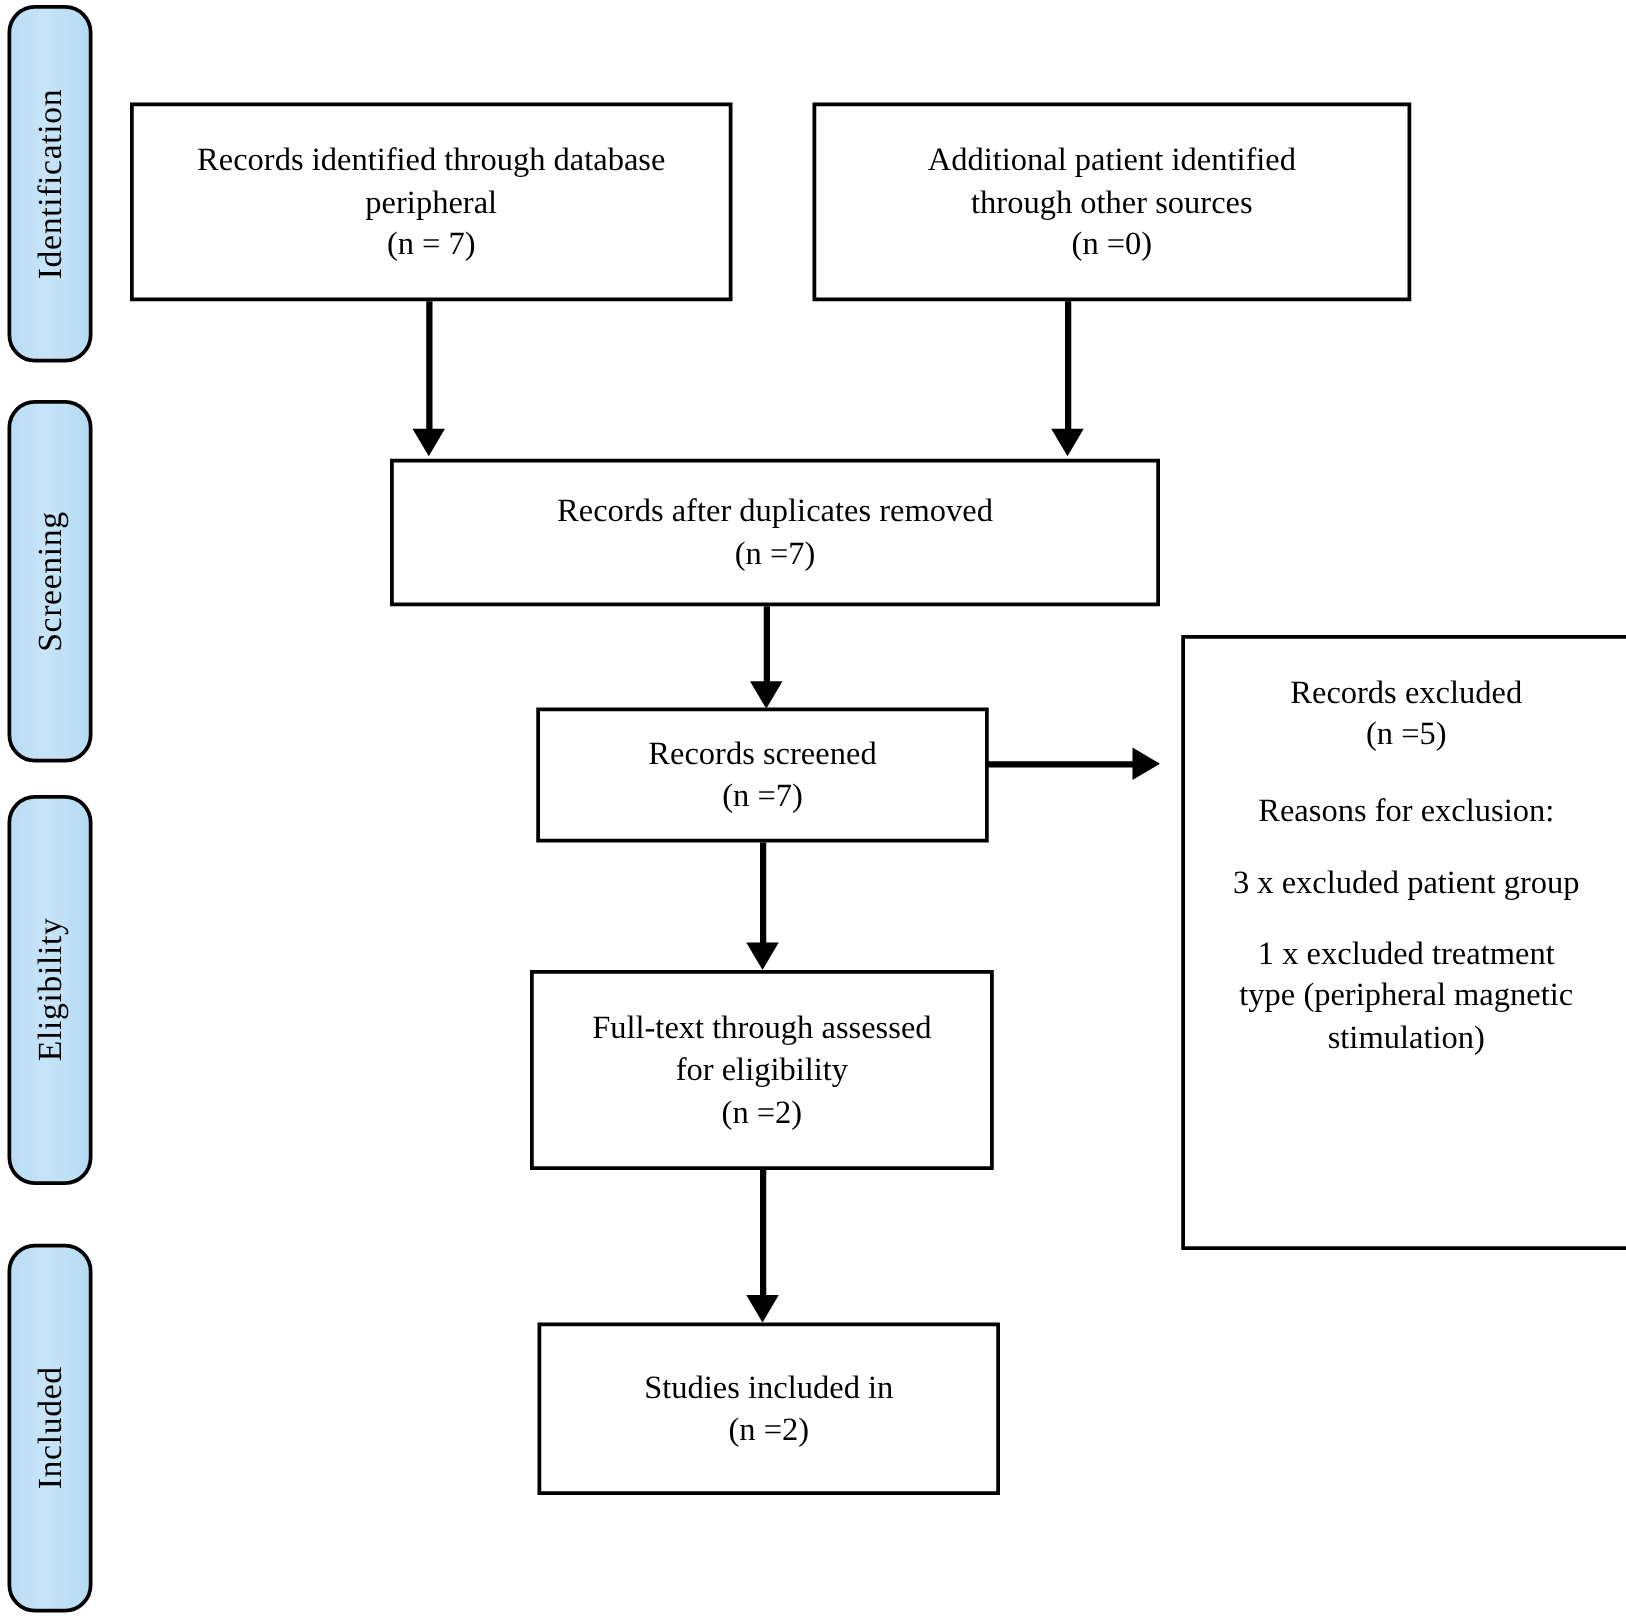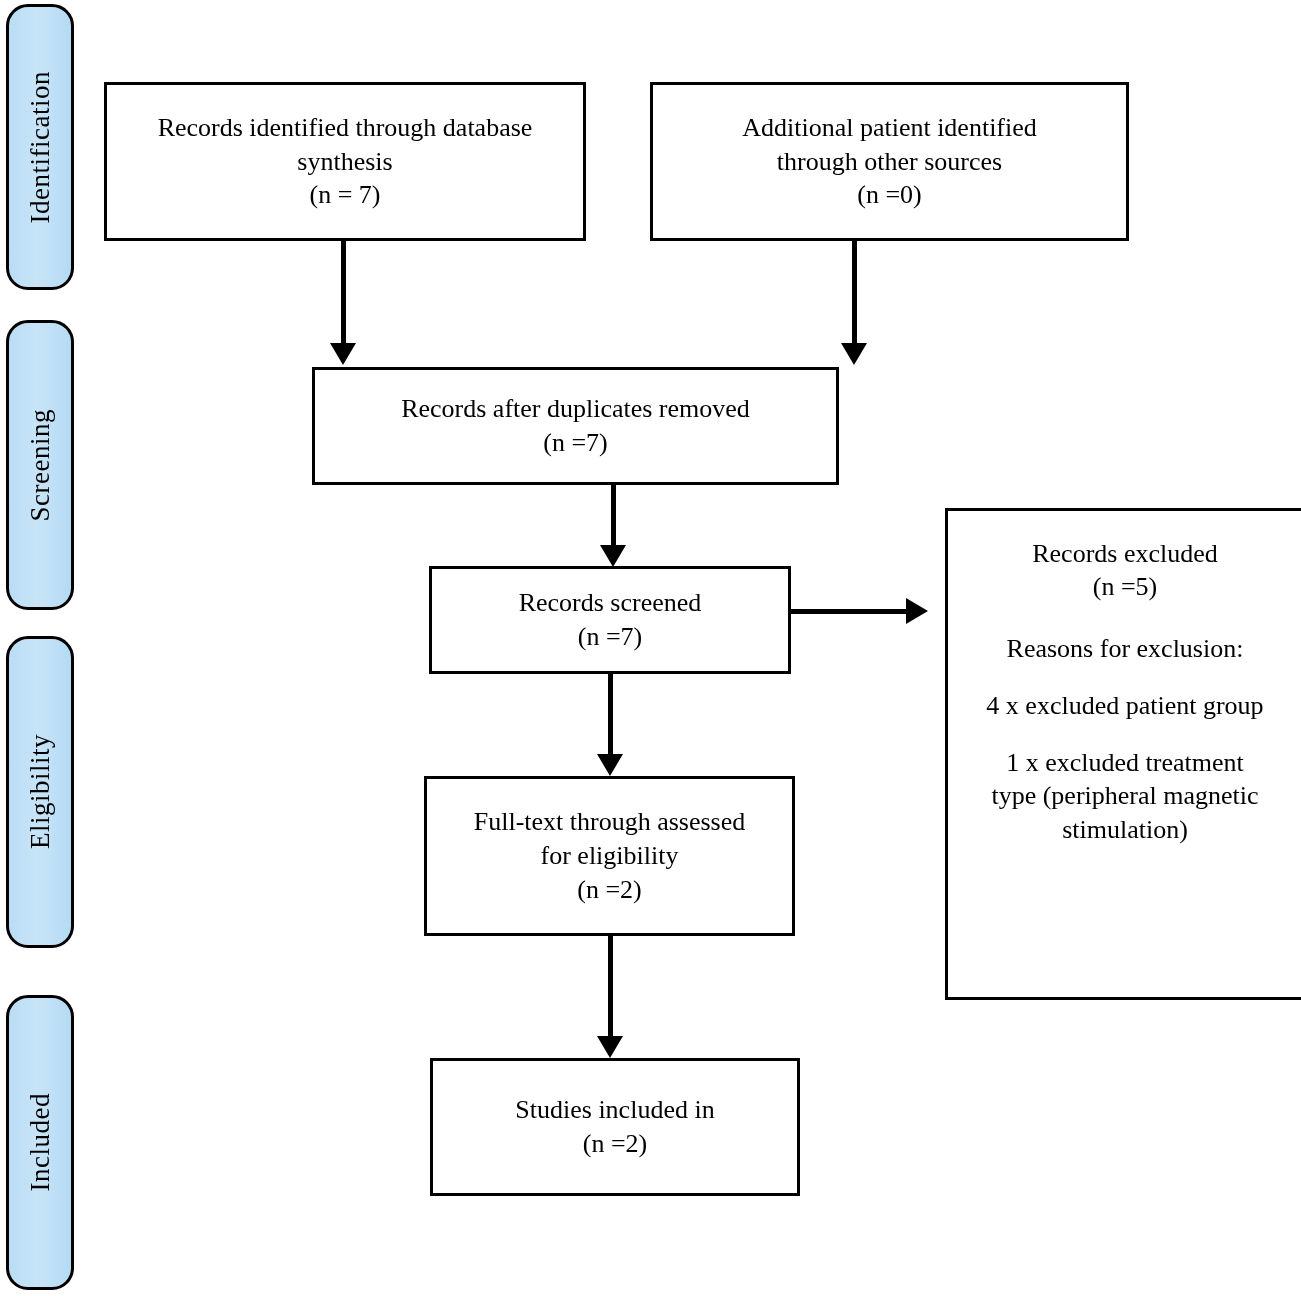--- a/index.html
+++ b/index.html
@@ -111,37 +111,37 @@
   <div class="stage-pill" style="left:6px; top:636px; width:68px; height:312px;">
     <span class="stage-label">Eligibility</span>
   </div>
 
   <div class="stage-pill" style="left:6px; top:995px; width:68px; height:295px;">
     <span class="stage-label">Included</span>
   </div>
 
   <div class="flow-box" style="left:104px; top:82px; width:482px; height:159px;">
     <div class="bx-line">Records identified through database</div>
-    <div class="bx-line">synthesis</div>
+    <div class="bx-line">peripheral</div>
     <div class="bx-line">(n = 7)</div>
   </div>
 
   <div class="flow-box" style="left:650px; top:82px; width:479px; height:159px;">
     <div class="bx-line">Additional patient identified</div>
     <div class="bx-line">through other sources</div>
     <div class="bx-line">(n =0)</div>
   </div>
 
   <div class="v-line" style="left:341px; top:241px; width:5px; height:104px;"></div>
   <div class="arrow-down" style="left:330px; top:343px;"></div>
 
   <div class="v-line" style="left:852px; top:241px; width:5px; height:104px;"></div>
   <div class="arrow-down" style="left:841px; top:343px;"></div>
 
-  <div class="flow-box" style="left:312px; top:367px; width:527px; height:118px;">
+  <div class="flow-box" style="left:312px; top:367px; width:616px; height:118px;">
     <div class="bx-line">Records after duplicates removed</div>
     <div class="bx-line">(n =7)</div>
   </div>
 
   <div class="v-line" style="left:611px; top:485px; width:5px; height:62px;"></div>
   <div class="arrow-down" style="left:600px; top:545px;"></div>
 
   <div class="flow-box" style="left:429px; top:566px; width:362px; height:108px;">
     <div class="bx-line">Records screened</div>
     <div class="bx-line">(n =7)</div>
@@ -149,21 +149,21 @@
 
   <div class="h-line" style="left:789px; top:609px; width:122px; height:5px;"></div>
   <div class="arrow-right" style="left:906px; top:598px;"></div>
 
   <div class="flow-box excl" style="left:945px; top:508px; width:360px; height:492px;">
     <div class="bx-line">Records excluded</div>
     <div class="bx-line">(n =5)</div>
     <div class="gap-sm"></div>
     <div class="bx-line">Reasons for exclusion:</div>
     <div class="gap-md"></div>
-    <div class="bx-line">4 x excluded patient group</div>
+    <div class="bx-line">3 x excluded patient group</div>
     <div class="gap-md"></div>
     <div class="bx-line">1 x excluded treatment</div>
     <div class="bx-line">type (peripheral magnetic</div>
     <div class="bx-line">stimulation)</div>
   </div>
 
   <div class="v-line" style="left:608px; top:674px; width:5px; height:82px;"></div>
   <div class="arrow-down" style="left:597px; top:754px;"></div>
 
   <div class="flow-box" style="left:424px; top:776px; width:371px; height:160px;">

